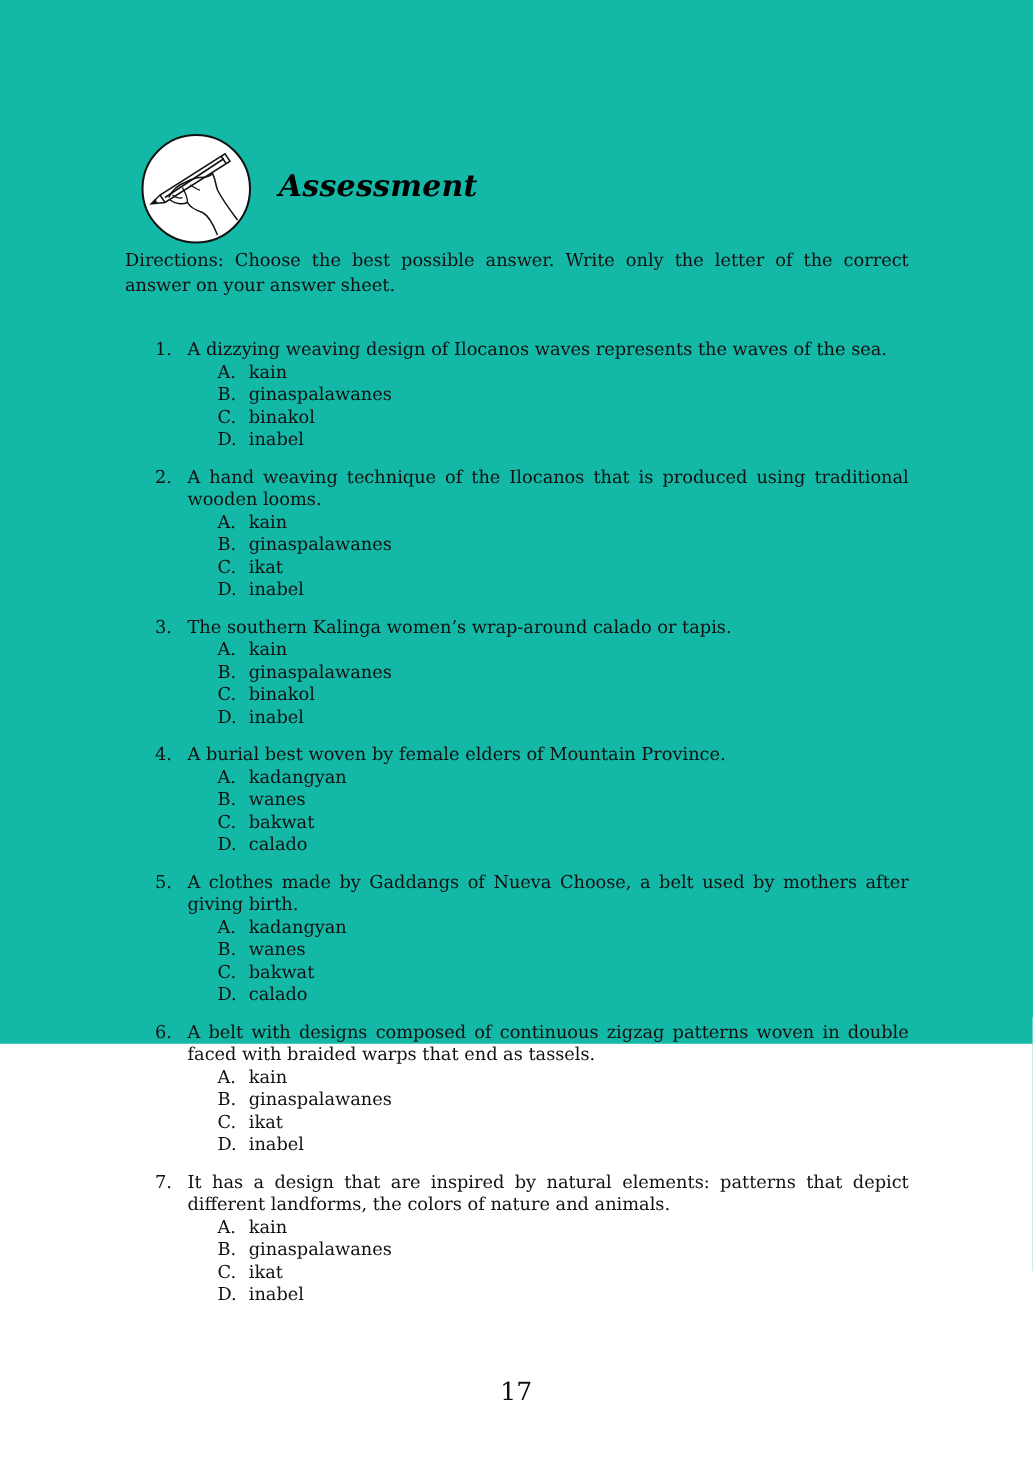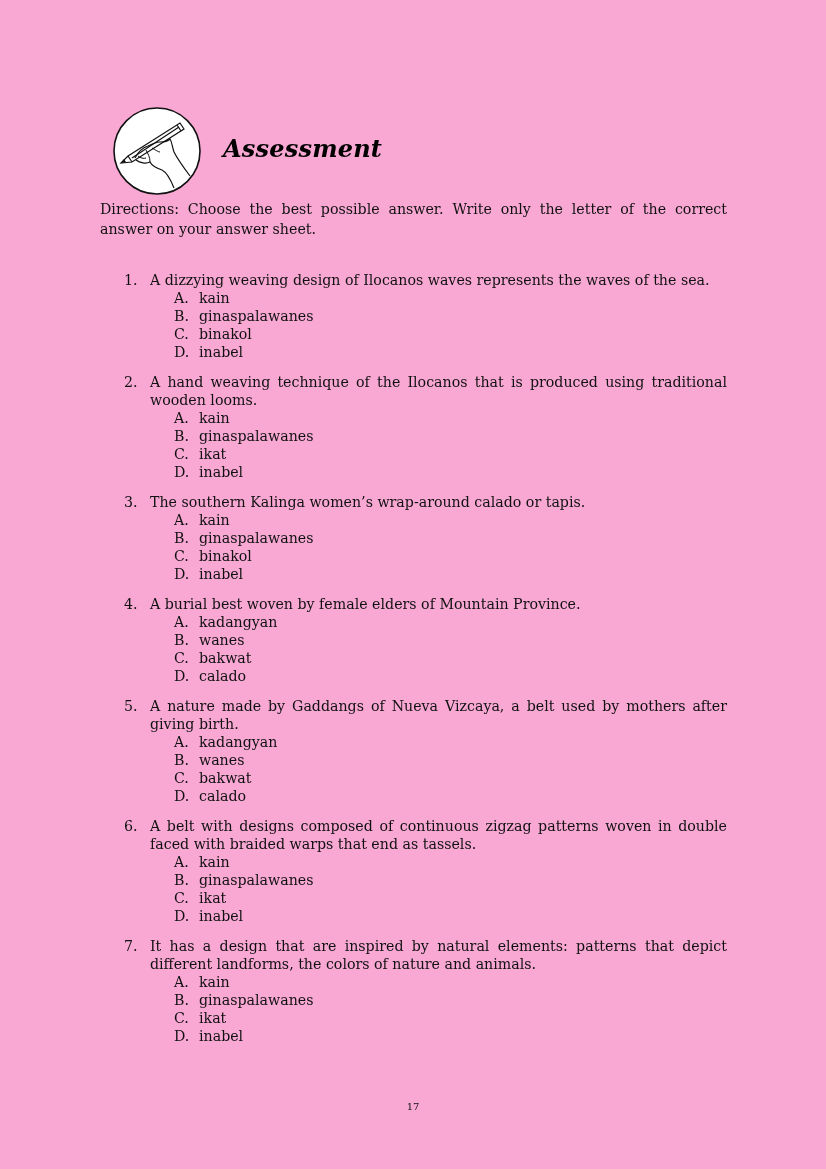--- a/index.html
+++ b/index.html
@@ -11,22 +11,22 @@
       width: 826px;
       height: 1169px;
       position: relative;
       overflow: hidden;
       font-family: "DejaVu Serif", "Liberation Serif", serif;
       color: #111111;
     }
     .page {
       position: absolute;
       left: 0; top: 0;
-      width: 826px; height: 1169px;
-      background: #f9a8d4;
+      width: 826px; height: 835px;
+      background: #14b8a6;
     }
     .header-icon {
       position: absolute;
       left: 112px;
       top: 106px;
       width: 90px;
       height: 90px;
     }
     .title {
       position: absolute;
@@ -82,21 +82,21 @@
     .opt-letter {
       width: 25px;
       flex: 0 0 25px;
     }
     .page-number {
       position: absolute;
       left: 0;
       width: 826px;
       top: 1101px;
       text-align: center;
-      font-size: 10px;
+      font-size: 20px;
     }
   </style>
 </head>
 <body>
 
 <div class="page">
 
   <div class="header-icon">
     <svg width="90" height="90" viewBox="0 0 90 90">
       <circle cx="45" cy="45" r="43" fill="#fff" stroke="#111" stroke-width="1.6"></circle>
@@ -217,21 +217,21 @@
       <li class="option">
           <span class="opt-letter">D.</span>
           <span>calado</span>
         </li>
     </ul>
   </div>
 
   <div class="question" style="top:697px;">
     <div class="q-row">
       <span class="q-num">5.</span>
-      <span class="q-text">A nature made by Gaddangs of Nueva Vizcaya, a belt used by mothers after giving birth.</span>
+      <span class="q-text">A clothes made by Gaddangs of Nueva Choose, a belt used by mothers after giving birth.</span>
     </div>
     <ul class="options">
       <li class="option">
           <span class="opt-letter">A.</span>
           <span>kadangyan</span>
         </li>
       <li class="option">
           <span class="opt-letter">B.</span>
           <span>wanes</span>
         </li>

